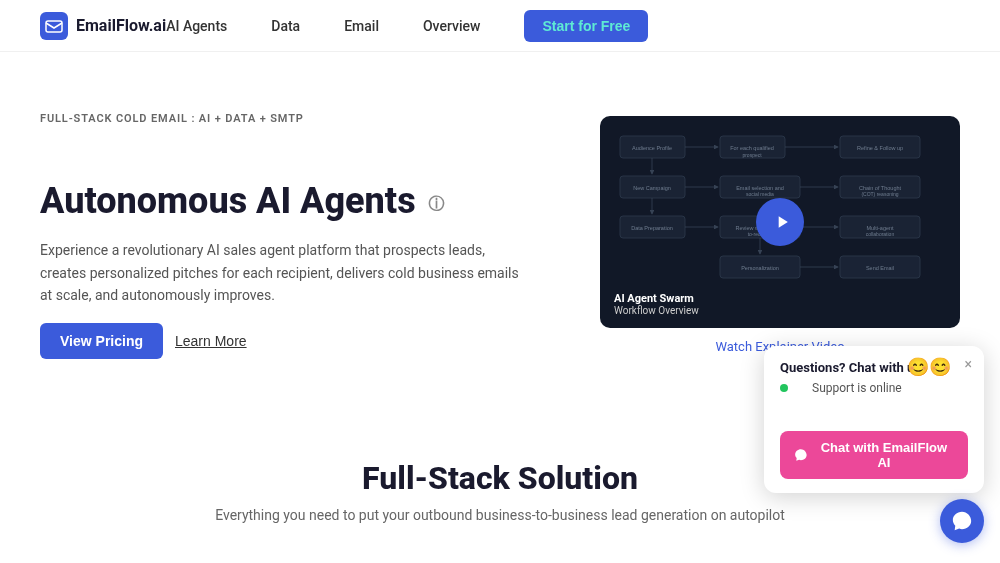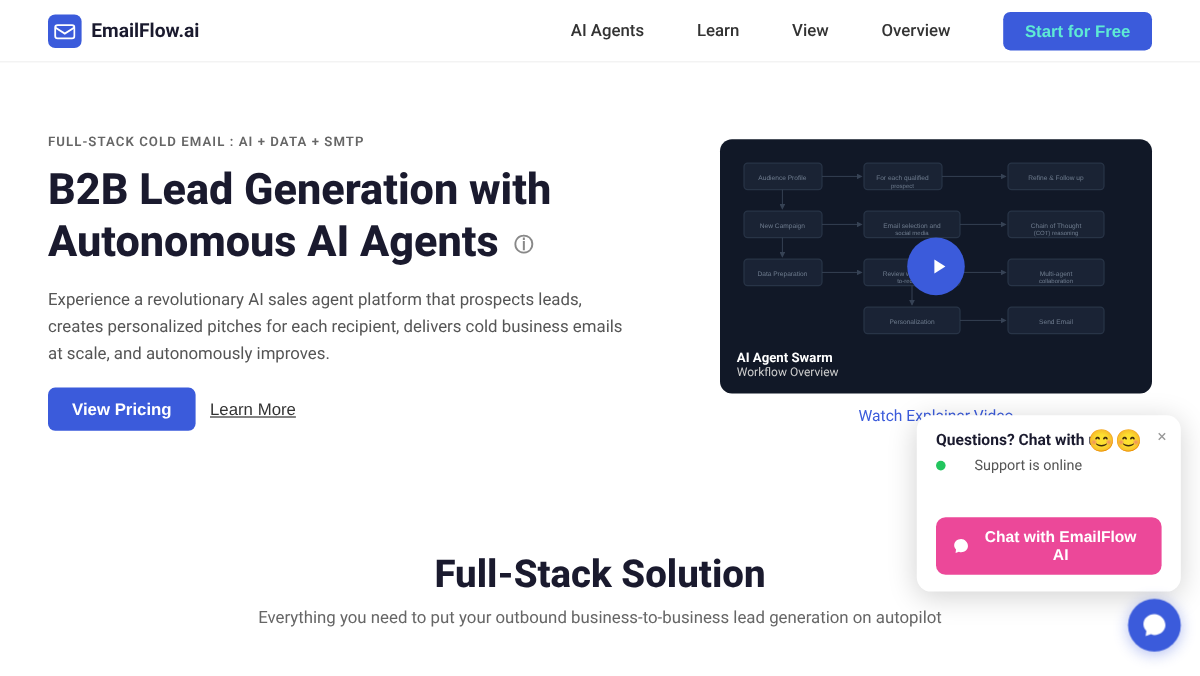--- a/index.html
+++ b/index.html
@@ -1,19 +1,19 @@
 <!DOCTYPE html>
 <html><head>
   <meta charset="utf-8">
   <style>
     * { margin: 0; padding: 0; box-sizing: border-box; }
     body { font-family: -apple-system, BlinkMacSystemFont, 'Segoe UI', Roboto, sans-serif; background: #fff; color: #1a1a2e; width: 1000px; min-height: 563px; overflow-x: hidden; }
 
     
-    nav { display: flex; align-items: center; justify-content: space-between; padding: 0 40px; height: 52px; border-bottom: 1px solid #f0f0f0; background: #fff; }
+    nav { display: flex; align-items: center; padding: 0 40px; height: 52px; border-bottom: 1px solid #f0f0f0; background: #fff; }
     .nav-logo { display: flex; align-items: center; gap: 8px; font-weight: 700; font-size: 16px; color: #1a1a2e; text-decoration: none; }
     .logo-icon { width: 28px; height: 28px; background: #3b5bdb; border-radius: 6px; display: flex; align-items: center; justify-content: center; }
     .logo-icon svg { width: 18px; height: 18px; }
     .nav-links { display: flex; align-items: center; gap: 44px; }
     .nav-link { text-decoration: none; color: #333; font-size: 14px; font-weight: 500; }
     .btn-cta { background: #3b5bdb; color: #5eead4; border: none; border-radius: 6px; padding: 8px 18px; font-size: 14px; font-weight: 600; cursor: pointer; }
 
     
     .hero { display: flex; align-items: center; justify-content: space-between; padding: 60px 40px 40px; gap: 40px; }
     .hero-left { flex: 1; max-width: 480px; }
@@ -64,32 +64,32 @@
     <div class="logo-icon">
       <svg viewBox="0 0 18 18" fill="none" xmlns="http://www.w3.org/2000/svg">
         <rect x="1" y="4" width="16" height="11" rx="2" stroke="#fff" stroke-width="1.5" fill="none"></rect>
         <path d="M1 6l8 5 8-5" stroke="#fff" stroke-width="1.5" fill="none"></path>
       </svg>
     </div>
     <span>EmailFlow.ai</span>
   </a>
   <div class="nav-links">
     <a class="nav-link" href="#">AI Agents</a>
-    <a class="nav-link" href="#">Learn</a>
-    <a class="nav-link" href="#">View</a>
+    <a class="nav-link" href="#">Data</a>
+    <a class="nav-link" href="#">Email</a>
     <a class="nav-link" href="#">Overview</a>
     <button class="btn-cta">Start for Free</button>
   </div>
 </nav>
 
 <section class="hero">
   <div class="hero-left">
     <div class="hero-tag">FULL-STACK COLD EMAIL : AI + DATA + SMTP</div>
     <h1 class="hero-title">
-      <span>B2B Lead Generation with</span><br>
+      <br>
       <span>Autonomous AI Agents</span>
       <span class="info-icon">ⓘ</span>
     </h1>
     <p class="hero-desc">Experience a revolutionary AI sales agent platform that prospects leads, creates personalized pitches for each recipient, delivers cold business emails at scale, and autonomously improves.</p>
     <div class="hero-buttons">
       <button class="btn-primary">View Pricing</button>
       <button class="btn-secondary">Learn More</button>
     </div>
   </div>
   <div class="hero-right">

